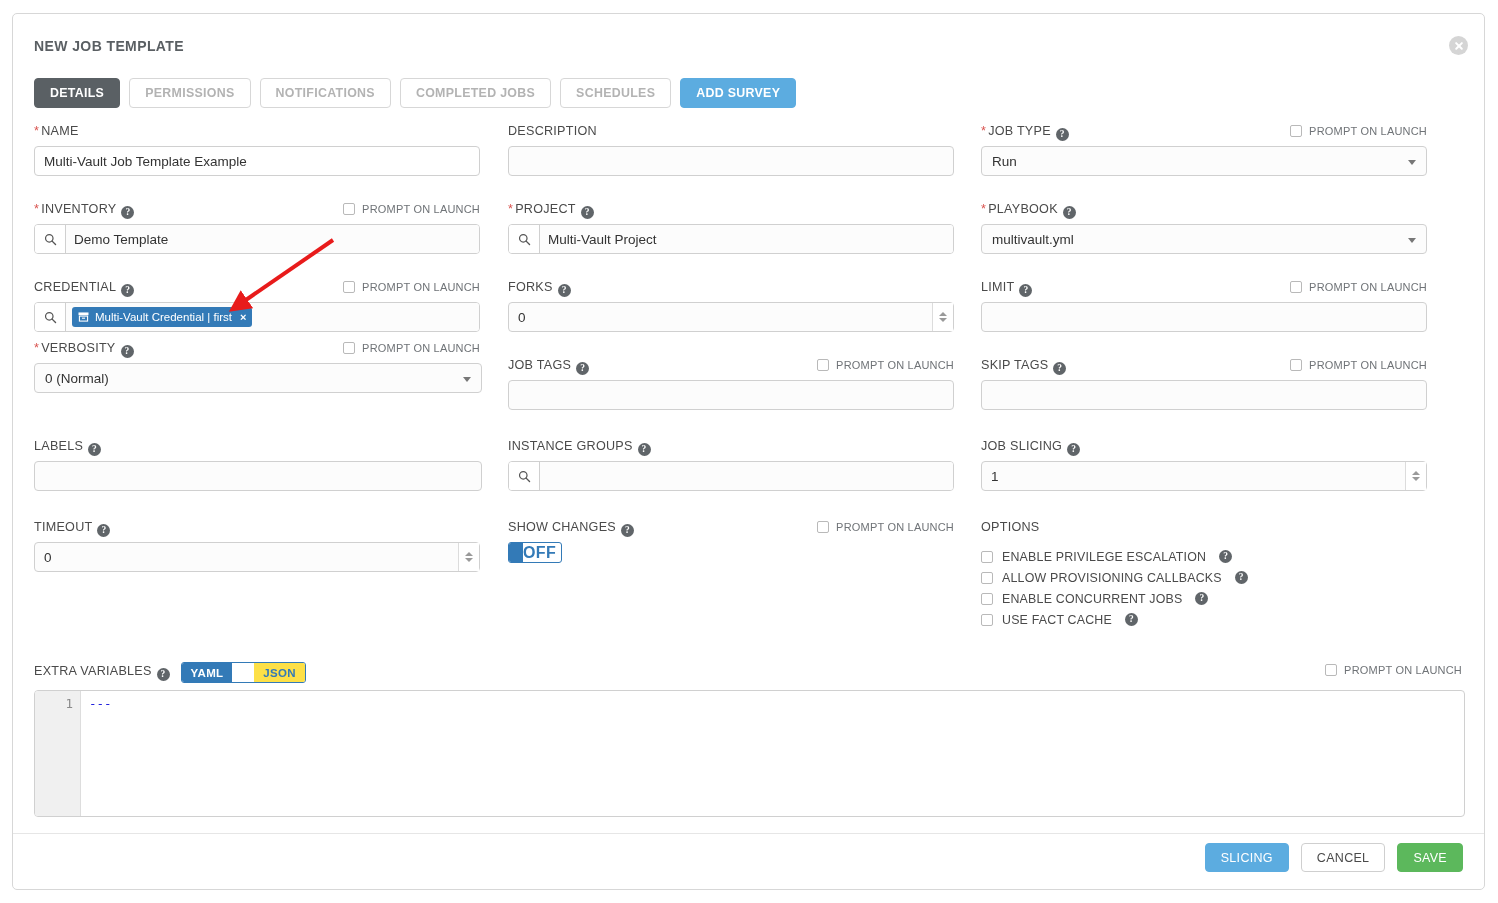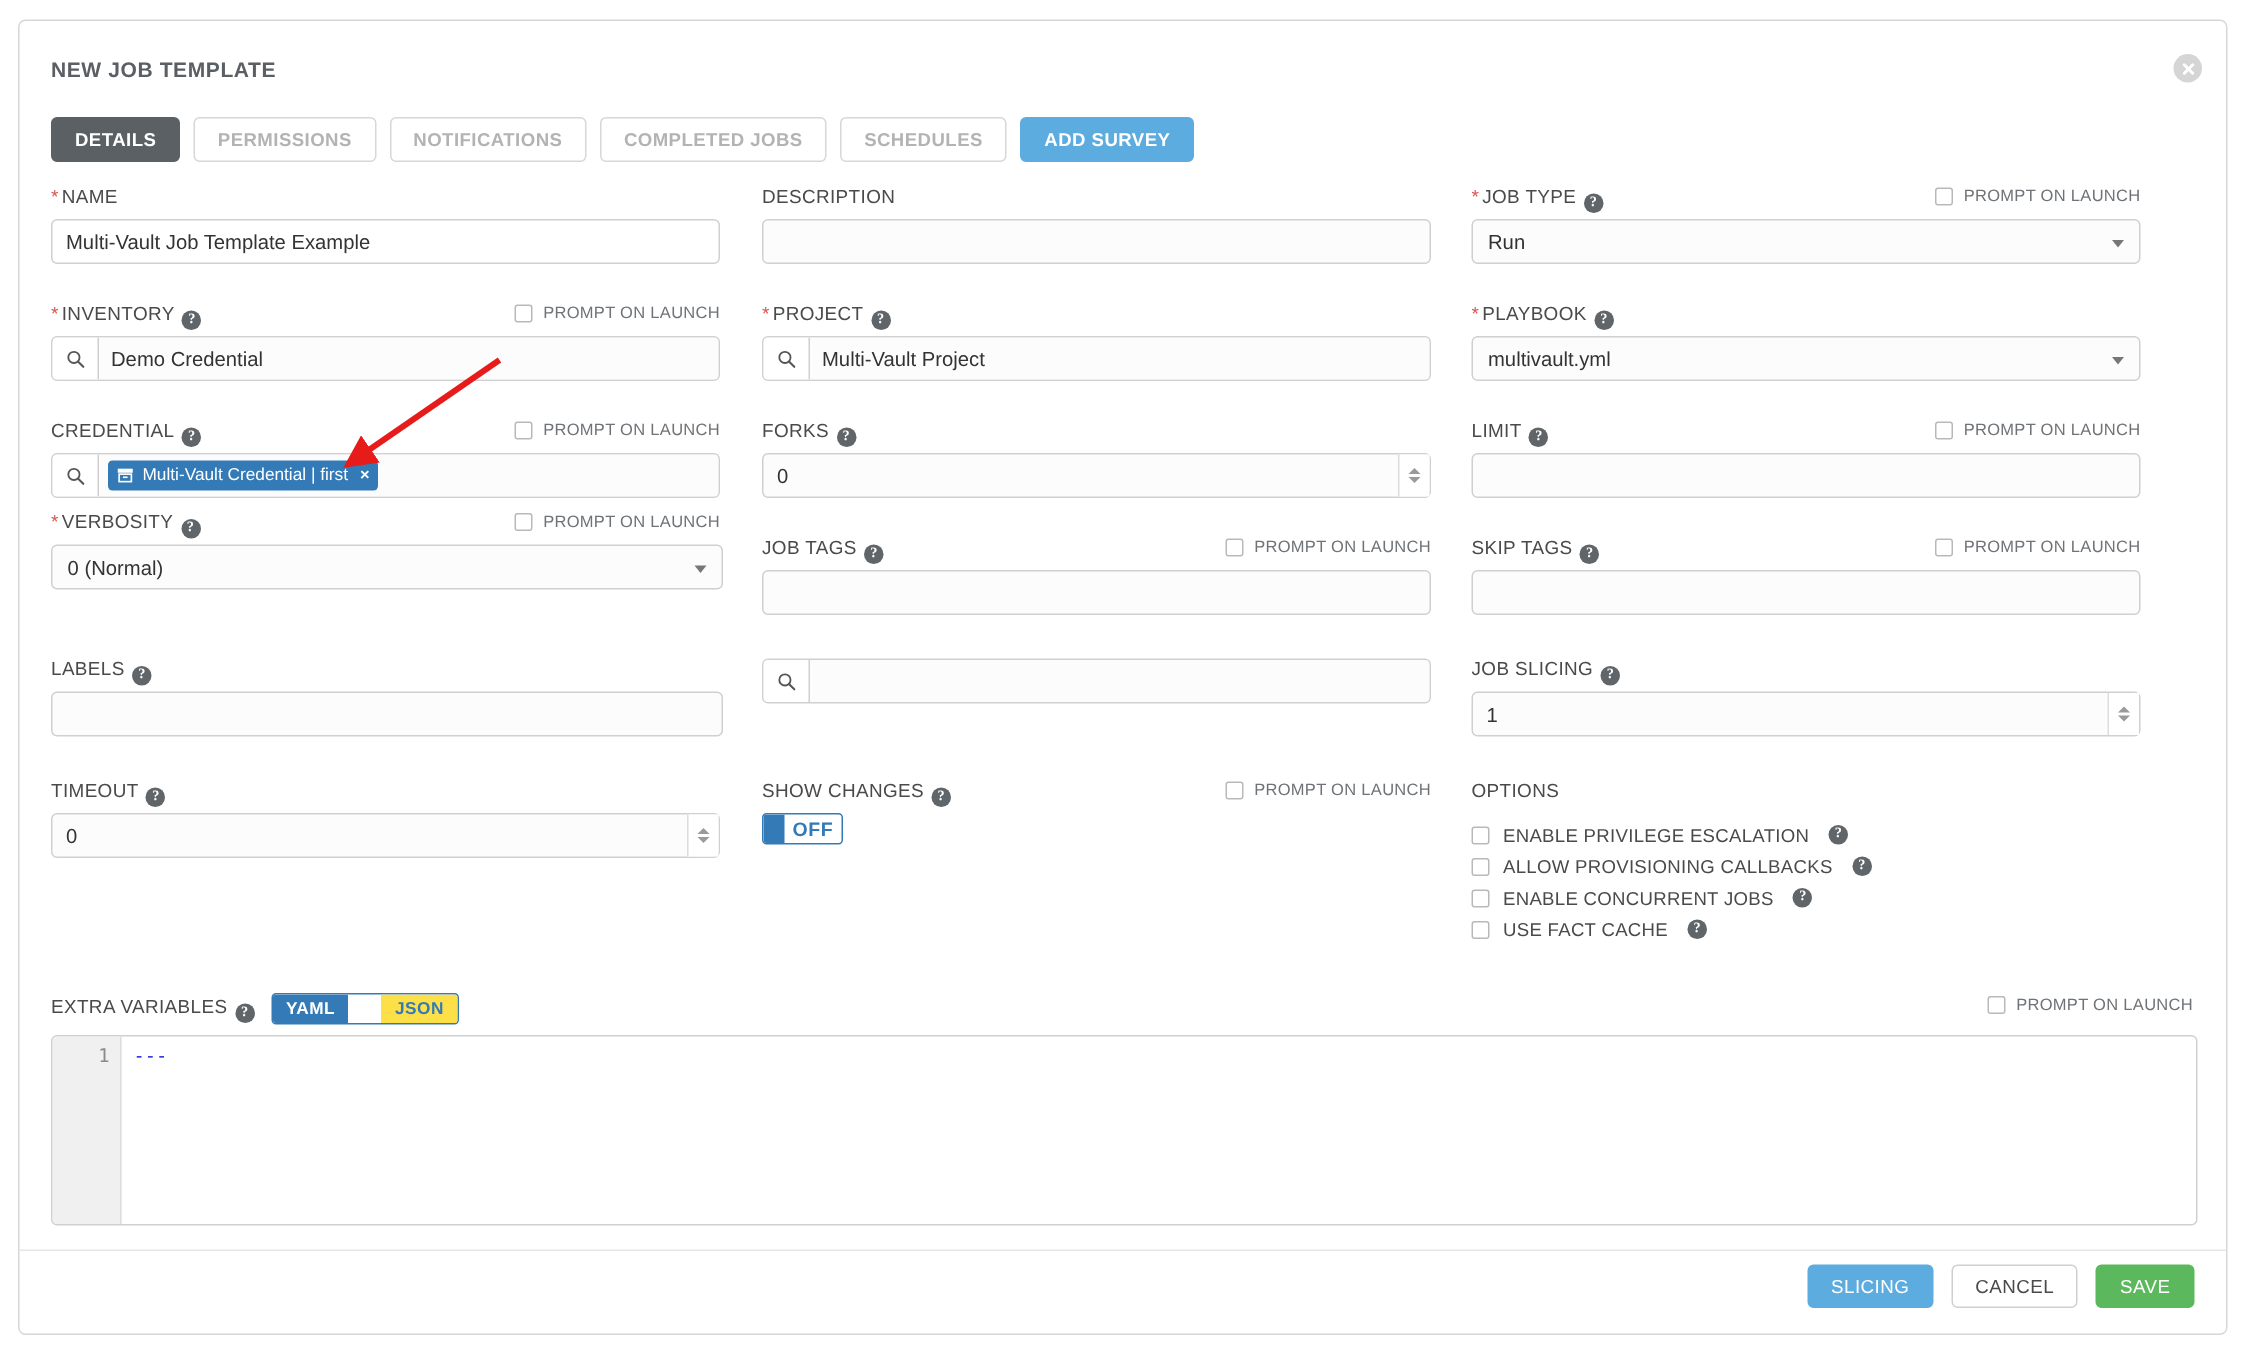--- a/index.html
+++ b/index.html
@@ -181,22 +181,22 @@
 
   
   .toggle {
     display: inline-flex; align-items: center;
     height: 21px; width: 54px;
     border: 1px solid #337ab7; border-radius: 3px;
     background: #fff; overflow: hidden; cursor: pointer;
   }
   .toggle .knob { width: 14px; height: 100%; background: #337ab7; }
   .toggle .txt {
-    flex: 1; text-align: center;
-    font-size: 13px; font-weight: bold; letter-spacing: .4px;
+    flex: 1; text-align: left;
+    font-size: 16px; font-weight: bold; letter-spacing: .4px;
     color: #337ab7;
   }
 
   
   .opt-list { margin-top: 4px; }
   .opt-row {
     display: flex; align-items: center; gap: 9px;
     height: 21px;
     font-size: 12.4px; letter-spacing: .2px; color: #4a4a4a;
   }
@@ -305,21 +305,21 @@
             <span>PROMPT ON LAUNCH</span>
           </div>
         </div>
         <div class="lookup">
           <div class="mag">
             <svg width="13" height="13" viewBox="0 0 16 16">
                 <circle cx="6.5" cy="6.5" r="4.6" fill="none" stroke="#555" stroke-width="1.5"></circle>
                 <line x1="10" y1="10" x2="14.2" y2="14.2" stroke="#555" stroke-width="1.7" stroke-linecap="round"></line>
               </svg>
           </div>
-          <div class="body">Demo Credential</div>
+          <div class="body">Demo Template</div>
         </div>
       </div>
 
       <div class="field" style="top:156px">
         <div class="lbl-row">
           <div class="lbl"><span>CREDENTIAL</span><span class="qmark">?</span></div>
           <div class="pol">
             <span class="cbx"></span>
             <span>PROMPT ON LAUNCH</span>
           </div>
@@ -422,20 +422,23 @@
           <div class="lbl"><span>JOB TAGS</span><span class="qmark">?</span></div>
           <div class="pol">
             <span class="cbx"></span>
             <span>PROMPT ON LAUNCH</span>
           </div>
         </div>
         <input class="inp" value="" style="">
       </div>
 
       <div class="field" style="top:315px">
+        <div class="lbl-row">
+          <div class="lbl"><span>INSTANCE GROUPS</span><span class="qmark">?</span></div>
+        </div>
         <div class="lookup">
           <div class="mag">
             <svg width="13" height="13" viewBox="0 0 16 16">
                 <circle cx="6.5" cy="6.5" r="4.6" fill="none" stroke="#555" stroke-width="1.5"></circle>
                 <line x1="10" y1="10" x2="14.2" y2="14.2" stroke="#555" stroke-width="1.7" stroke-linecap="round"></line>
               </svg>
           </div>
           <div class="body"></div>
         </div>
       </div>

